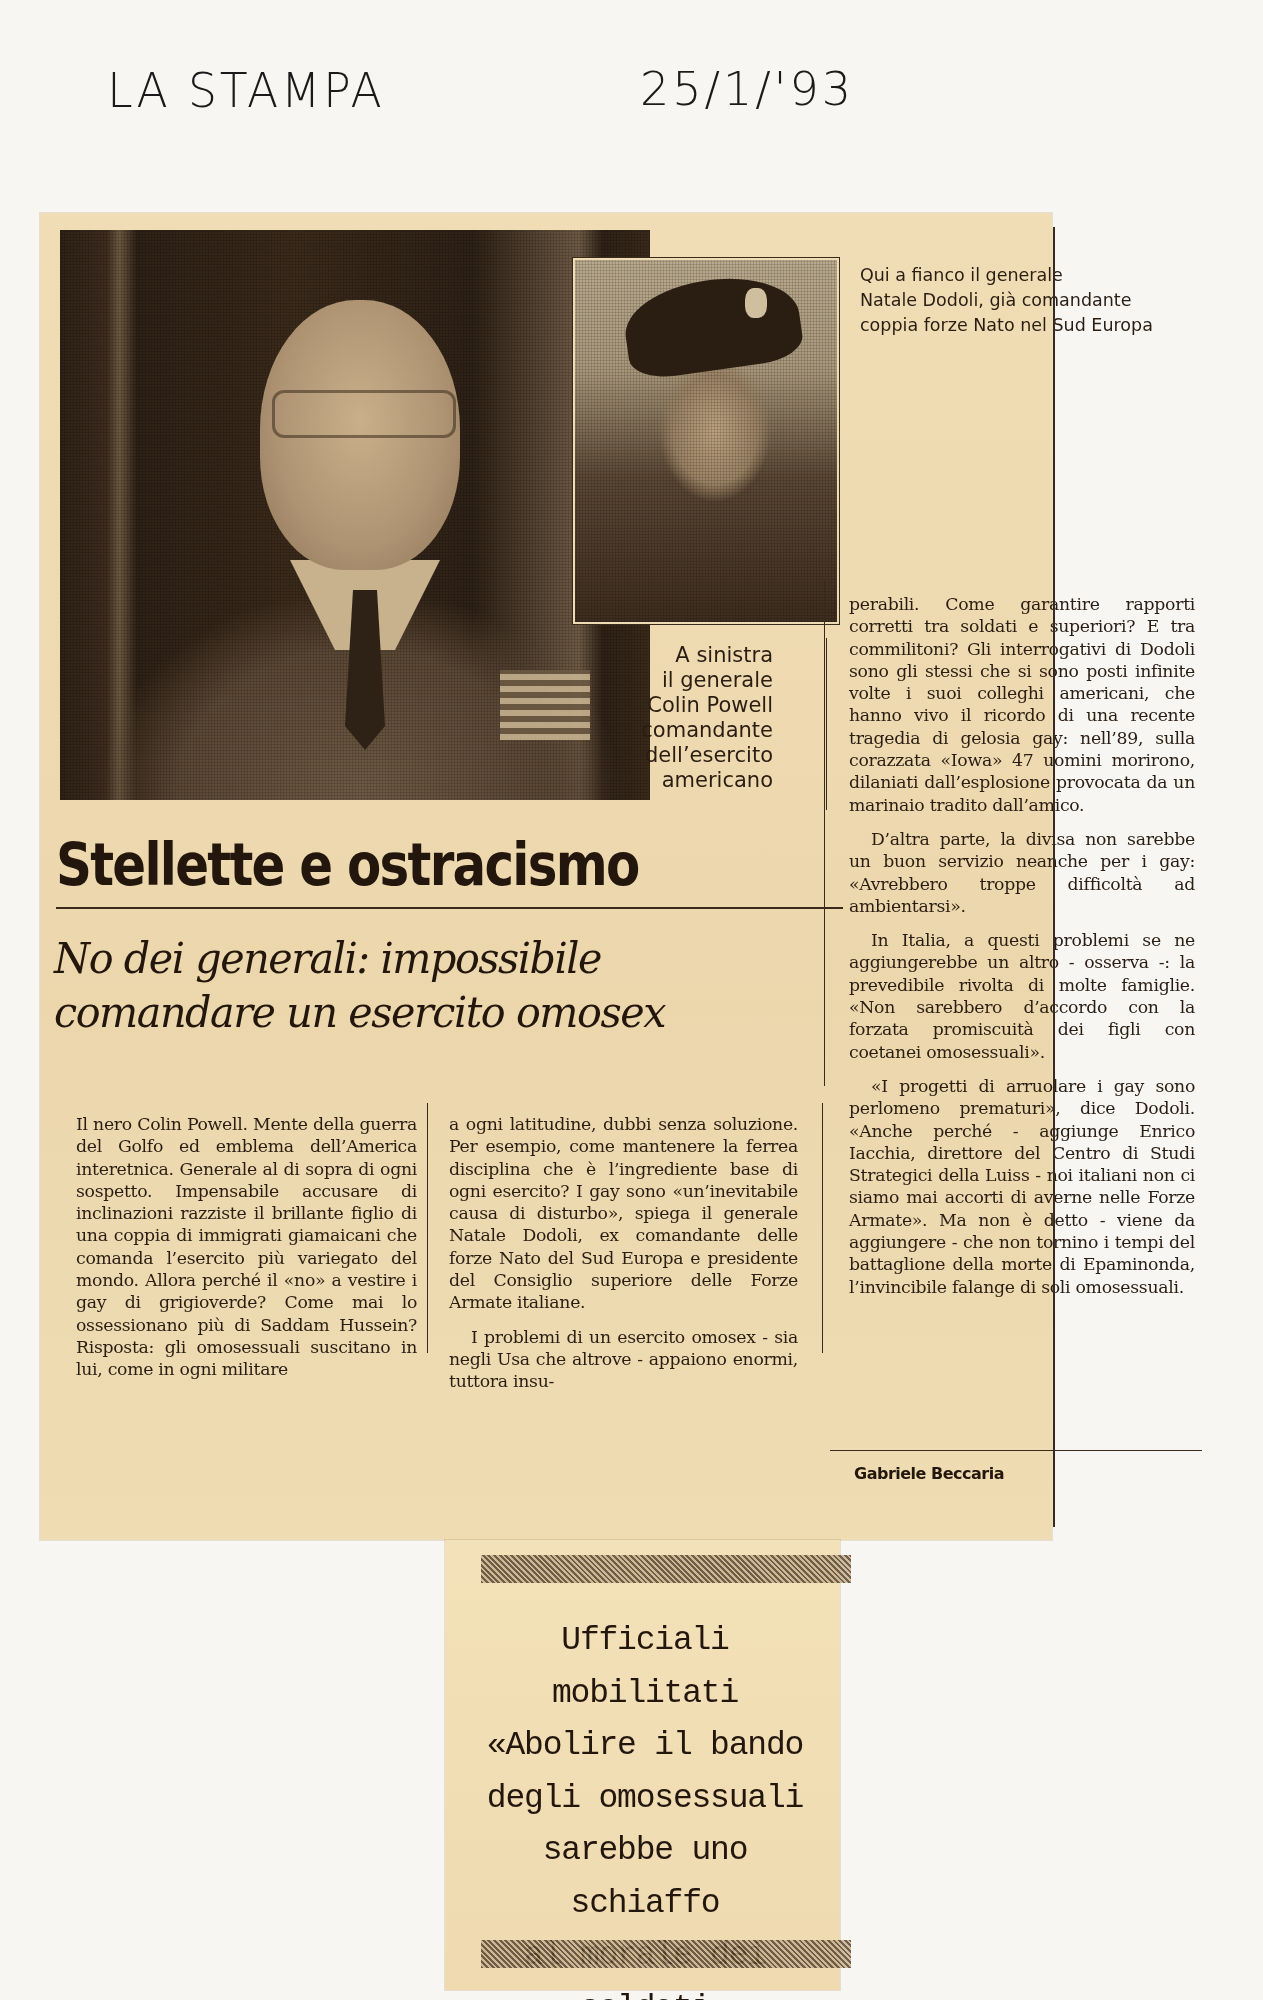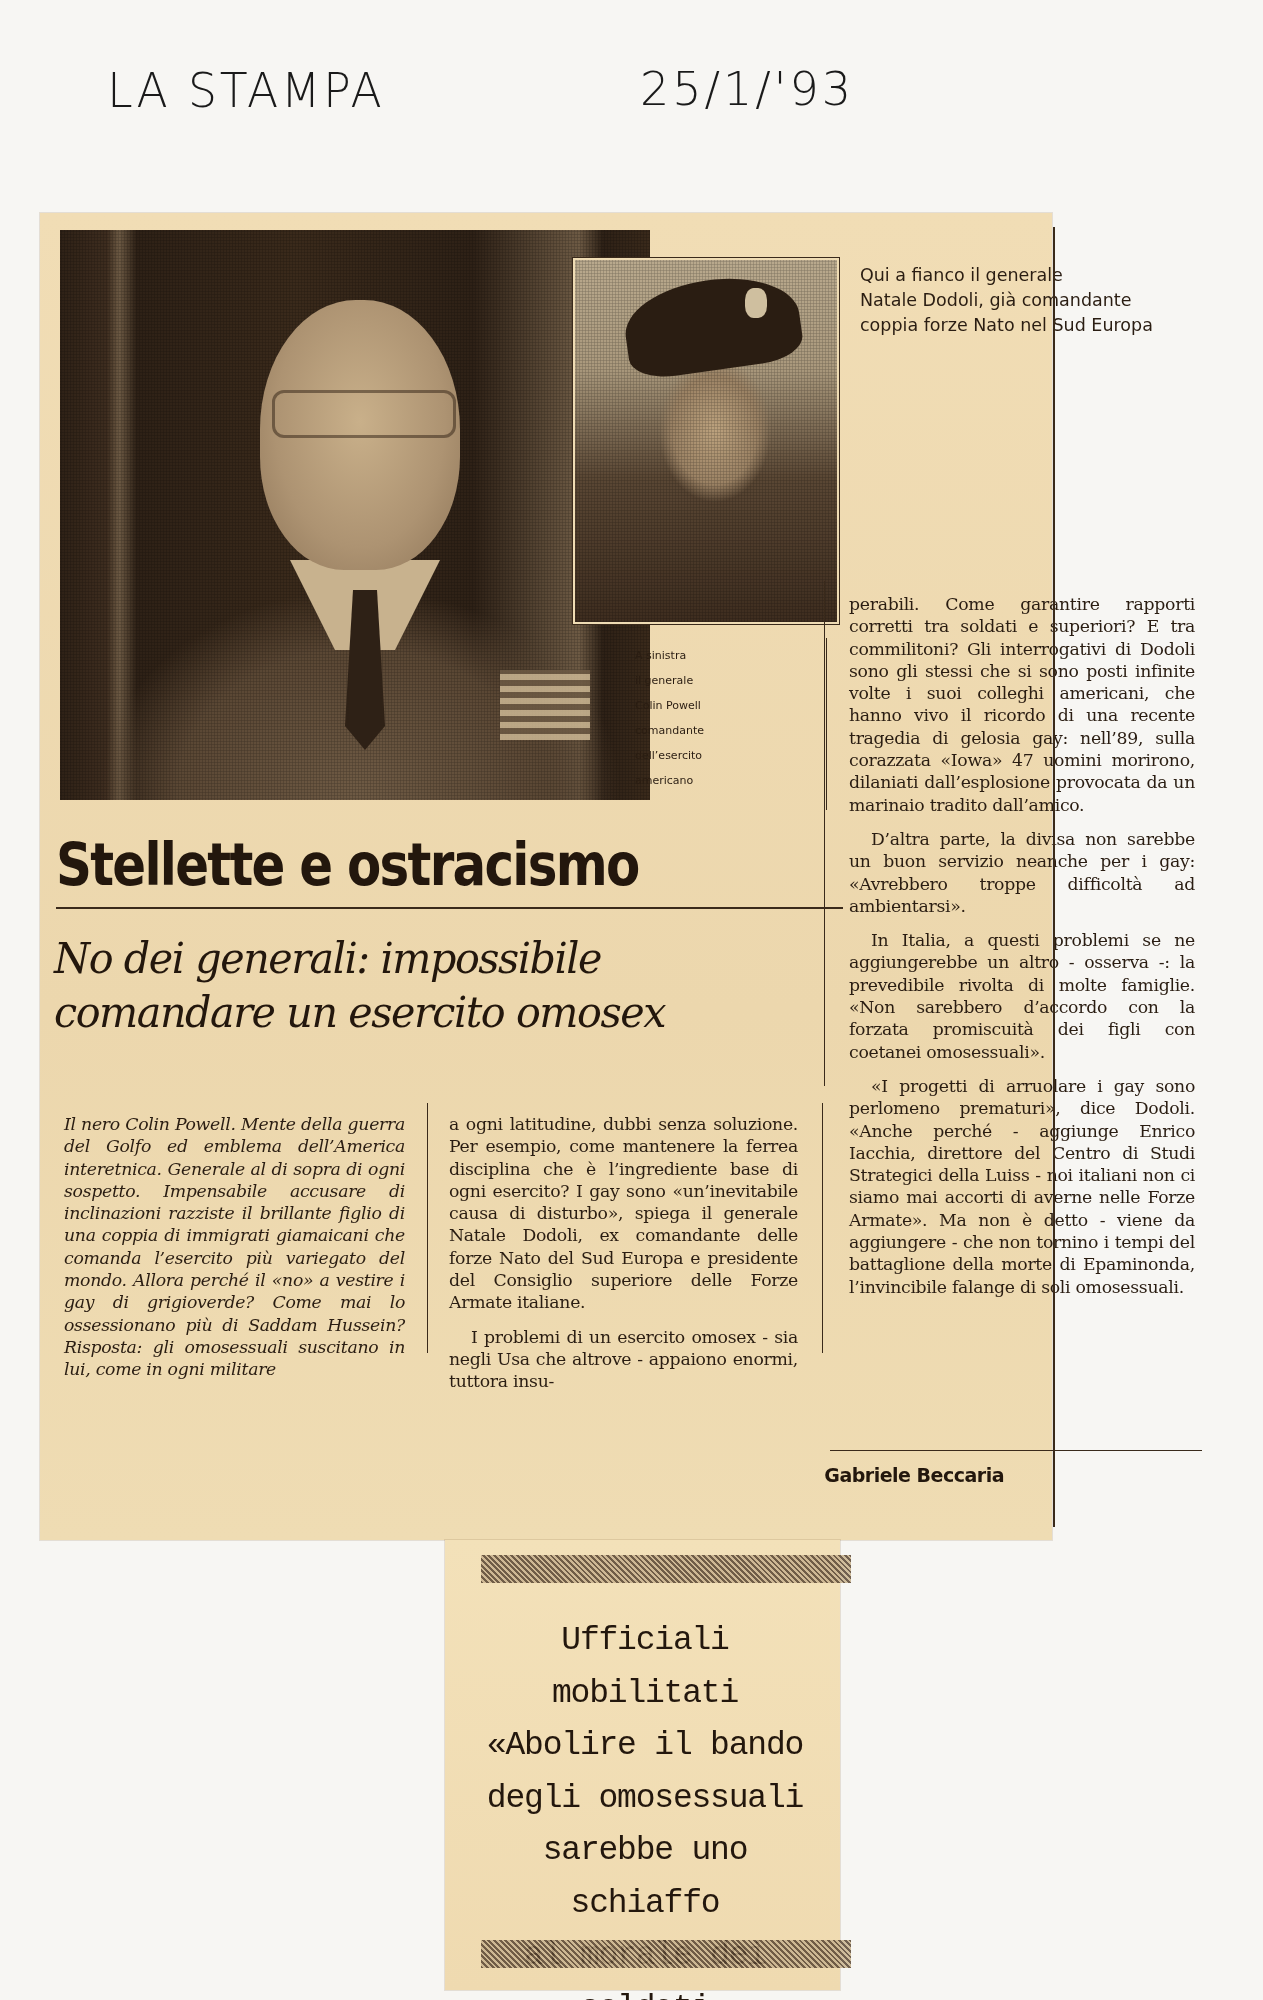--- a/index.html
+++ b/index.html
@@ -47,43 +47,43 @@
     left:533px; top:45px; width:262px; height:362px; border:2px solid #efdcb4; outline:1px solid #3a2a1b;
     background:
       radial-gradient(ellipse 70px 90px at 140px 170px, #bca27e 0%, #9b8264 60%, transparent 80%),
       linear-gradient(180deg,#b9a98d 0%,#a9987c 30%,#5a4734 60%,#3e2d1f 100%);
   }
   #photo-dodoli .beret { position:absolute; left:50px; top:20px; width:175px; height:90px; background:#2a1d12; border-radius:60% 60% 30% 30%; transform:rotate(-8deg); }
   #photo-dodoli .badge { position:absolute; left:170px; top:28px; width:22px; height:30px; background:#cfbf9f; border-radius:40%; }
 
   .caption-sans { position:absolute; font-family:"DejaVu Sans", sans-serif; color:#2a1d12; }
   #caption-dodoli { left:820px; top:50px; font-size:17.5px; line-height:25px; width:360px; }
-  #caption-powell { left:595px; top:430px; font-size:11px; line-height:25px; width:150px; }
+  #caption-powell { left:583px; top:430px; font-size:21px; line-height:25px; width:150px;text-align:right; }
   #caption-divider { position:absolute; left:786px; top:425px; width:1px; height:172px; background:#3a2a1b; }
 
   #headline { position:absolute; left:16px; top:618px; font-family:"DejaVu Sans", sans-serif; font-weight:900;
     font-size:58px; letter-spacing:-2px; transform:scaleX(0.86); transform-origin:left; color:#23170d; }
   #headline-rule { position:absolute; left:16px; top:694px; width:787px; height:2px; background:#3a2a1b; }
   #subhead { position:absolute; left:14px; top:718px; font-family:"DejaVu Serif", serif; font-style:italic;
     font-size:43px; line-height:54px; width:800px; color:#23170d; letter-spacing:-1.5px; transform:scaleX(0.96); transform-origin:left; }
 
   .col { position:absolute; font-family:"DejaVu Serif", serif; font-size:17.3px; line-height:22.3px; color:#2a1d12;
     text-align:justify; letter-spacing:-0.3px; }
   .col p { margin:12px; }
   .col p.indent { text-indent:22px; }
-  #col-1 { left:12px; top:888px; width:365px;font-style:italic; }
+  #col-1 { left:24px; top:888px; width:365px; }
   #col-2 { left:397px; top:888px; width:373px; }
   #col-3 { left:797px; top:368px; width:370px; }
   .col-rule { position:absolute; width:1px; background:#3a2a1b; }
   #rule-1 { left:387px; top:890px; height:250px; }
   #rule-2 { left:782px; top:890px; height:250px; }
   #rule-3 { left:784px; top:368px; height:505px; }
   #byline-rule { position:absolute; left:790px; top:1237px; width:372px; height:1px; background:#3a2a1b; }
   #byline { position:absolute; right:48px; top:1251px; font-family:"DejaVu Sans", sans-serif; font-weight:bold;
-    font-size:19px; letter-spacing:-0.5px; color:#23170d; }
+    font-size:16px; letter-spacing:-0.5px; color:#23170d; }
 
   .hatch { position:absolute; left:36px; width:370px; height:28px;
     background:repeating-linear-gradient(45deg,#5a4734 0 2px,#c8b28e 2px 4px),
               repeating-linear-gradient(-45deg,#5a4734 0 2px,transparent 2px 4px); opacity:.85; }
   #hatch-top { top:15px; }
   #hatch-bottom { top:400px; }
   #side-title { position:absolute; right:10px; top:75px; width:370px; text-align:center;
     font-family:Liberation Mono, monospace; font-size:33px; line-height:52.5px; color:#23170d; letter-spacing:-1.2px; }
 </style>
 </head>

